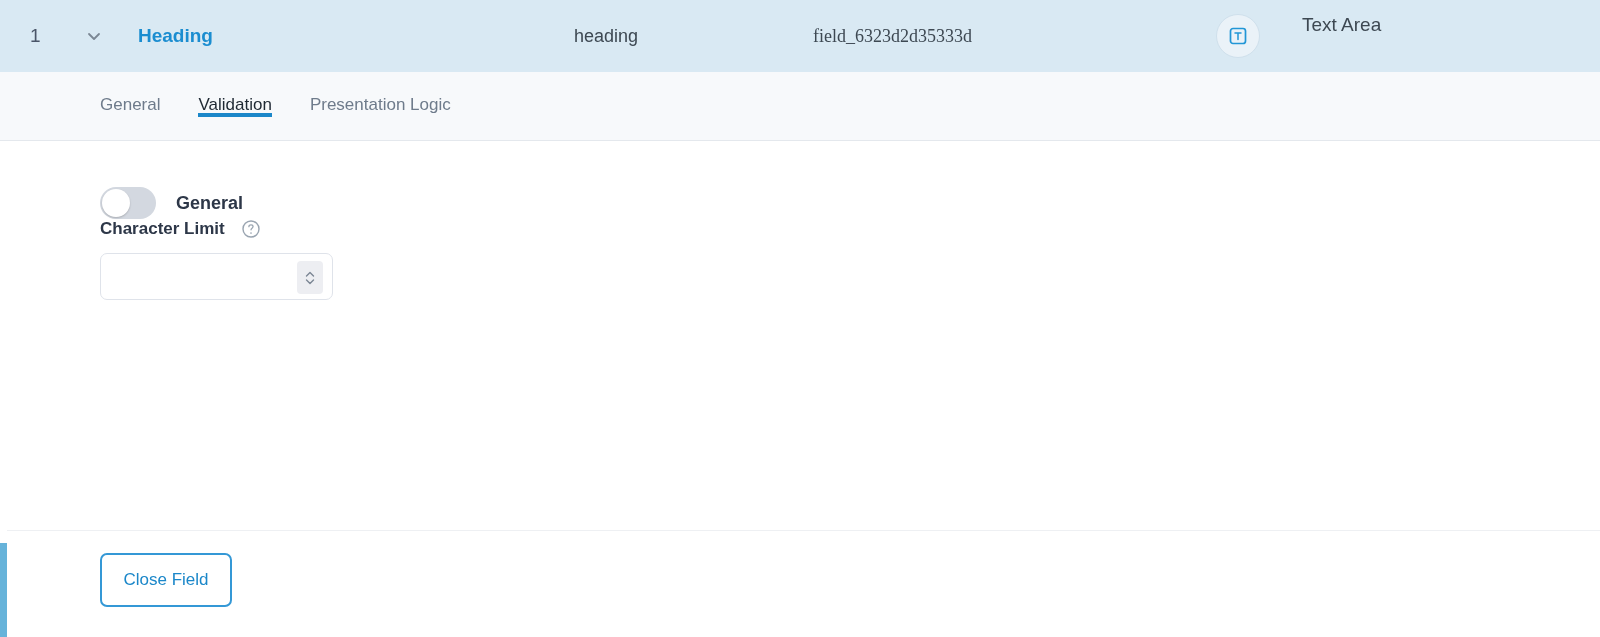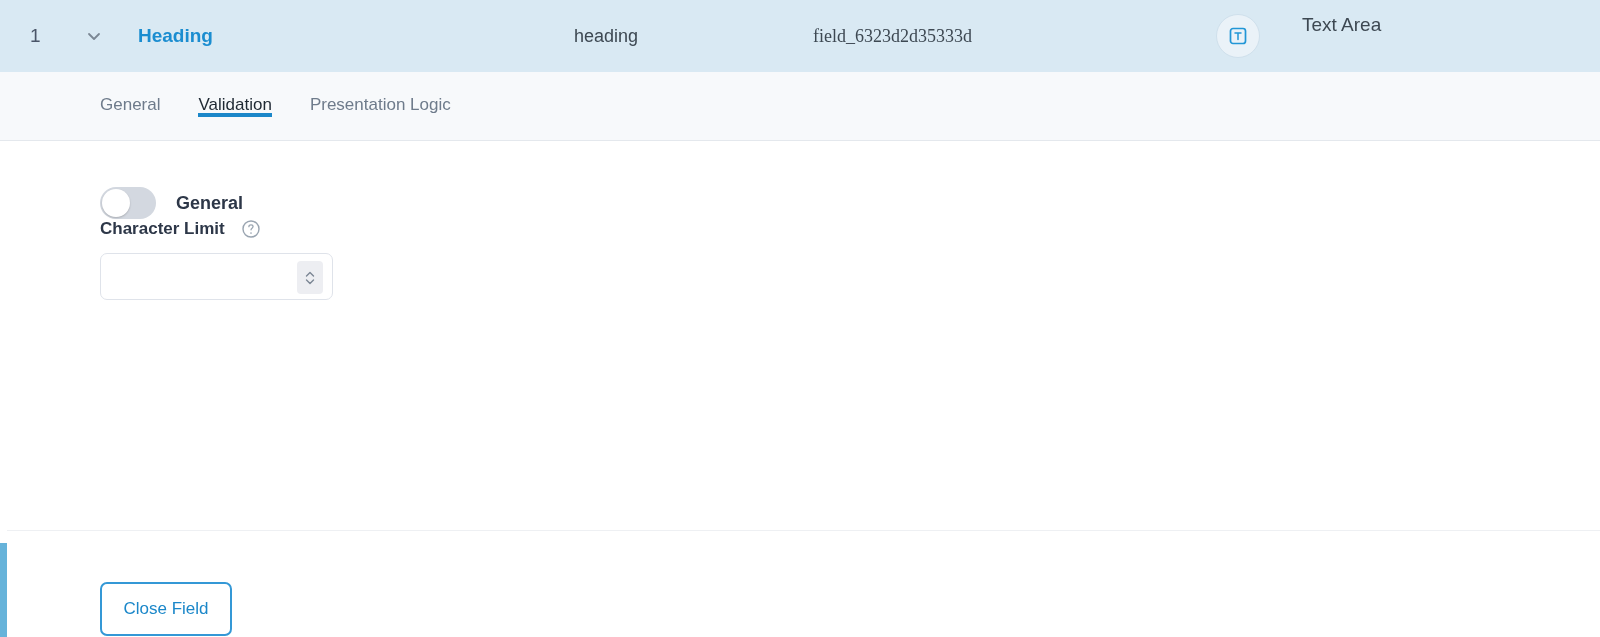--- a/index.html
+++ b/index.html
@@ -288,21 +288,20 @@
     justify-content: center;
     width: 132px;
     height: 54px;
     border: 2px solid #3498d6;
     border-radius: 7px;
     background: #ffffff;
     color: #1b87c9;
     font-size: 17px;
     font-family: "Liberation Sans", sans-serif;
     cursor: pointer;
-    margin-top: 29px;
   }
 </style>
 </head>
 <body>
 
 <div class="field-panel">
 
   <div class="accent-bar"></div>
 
   <div class="field-header">

